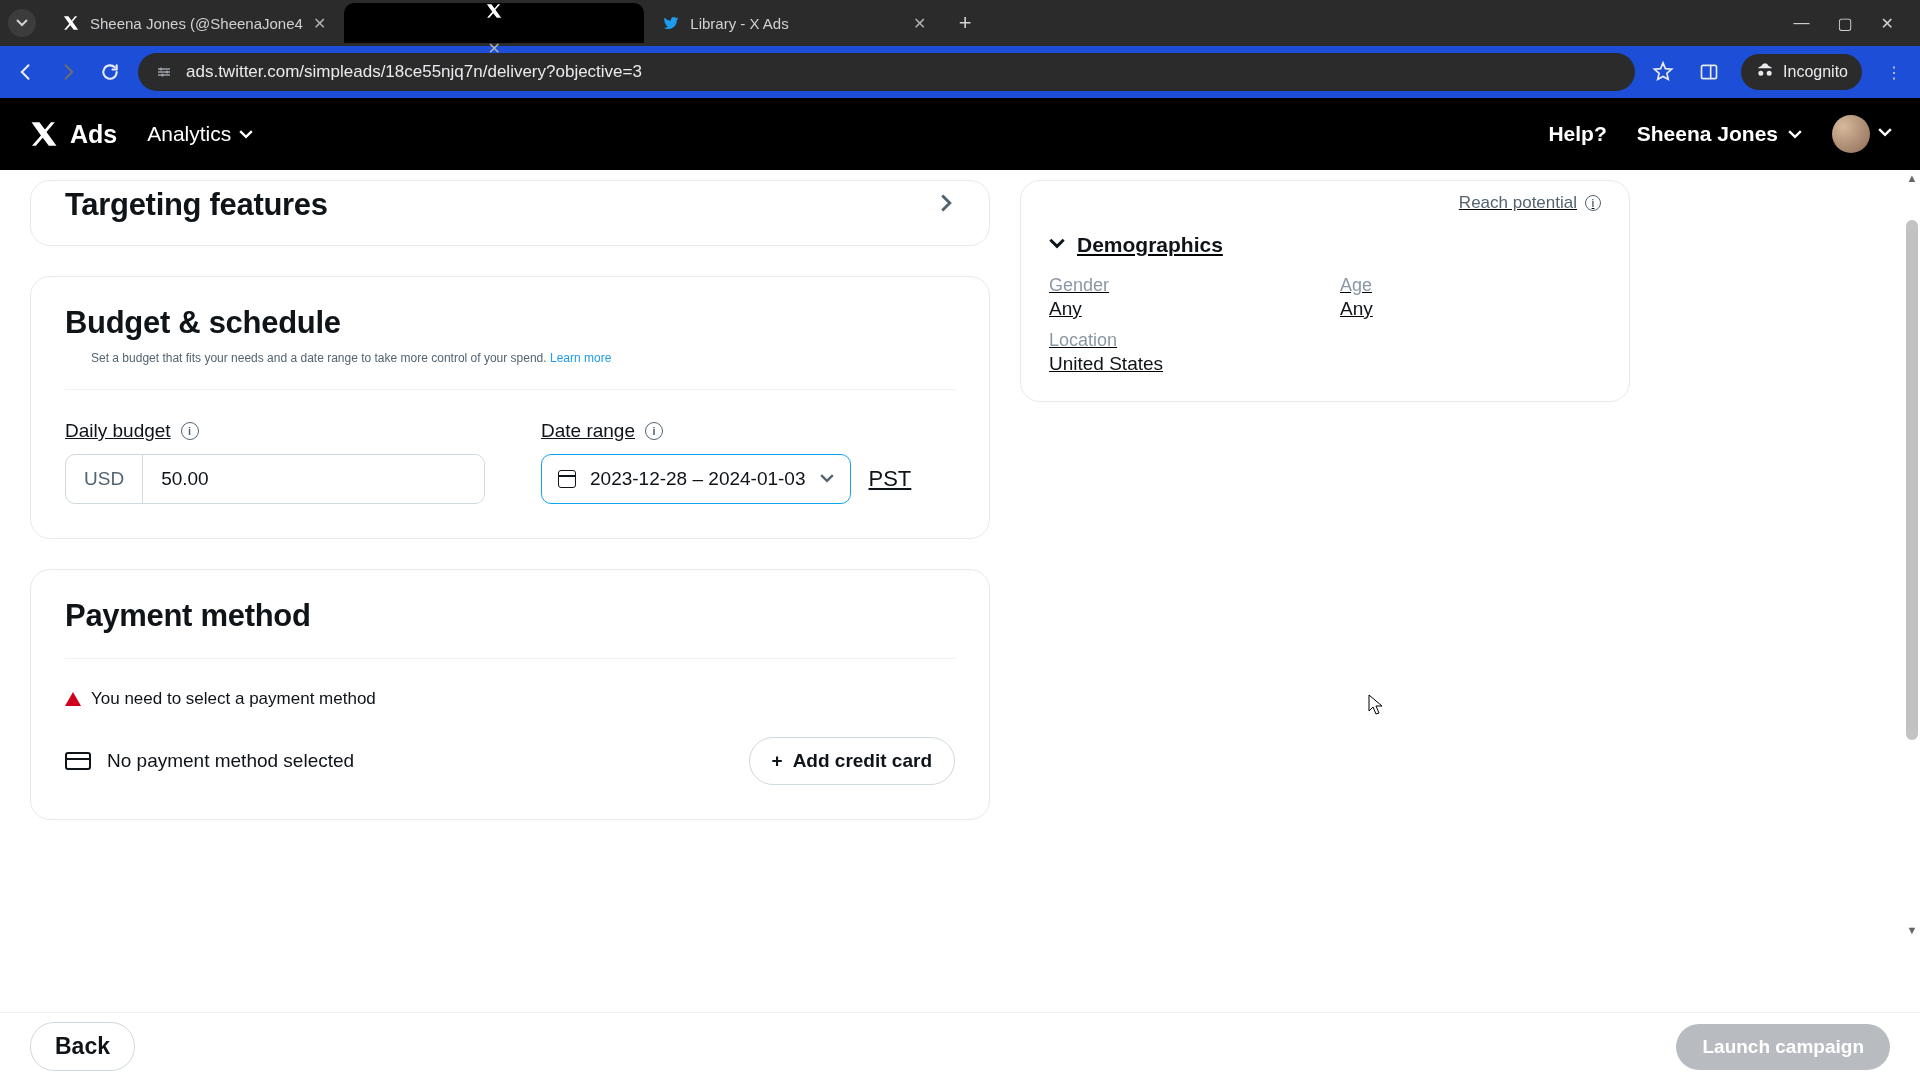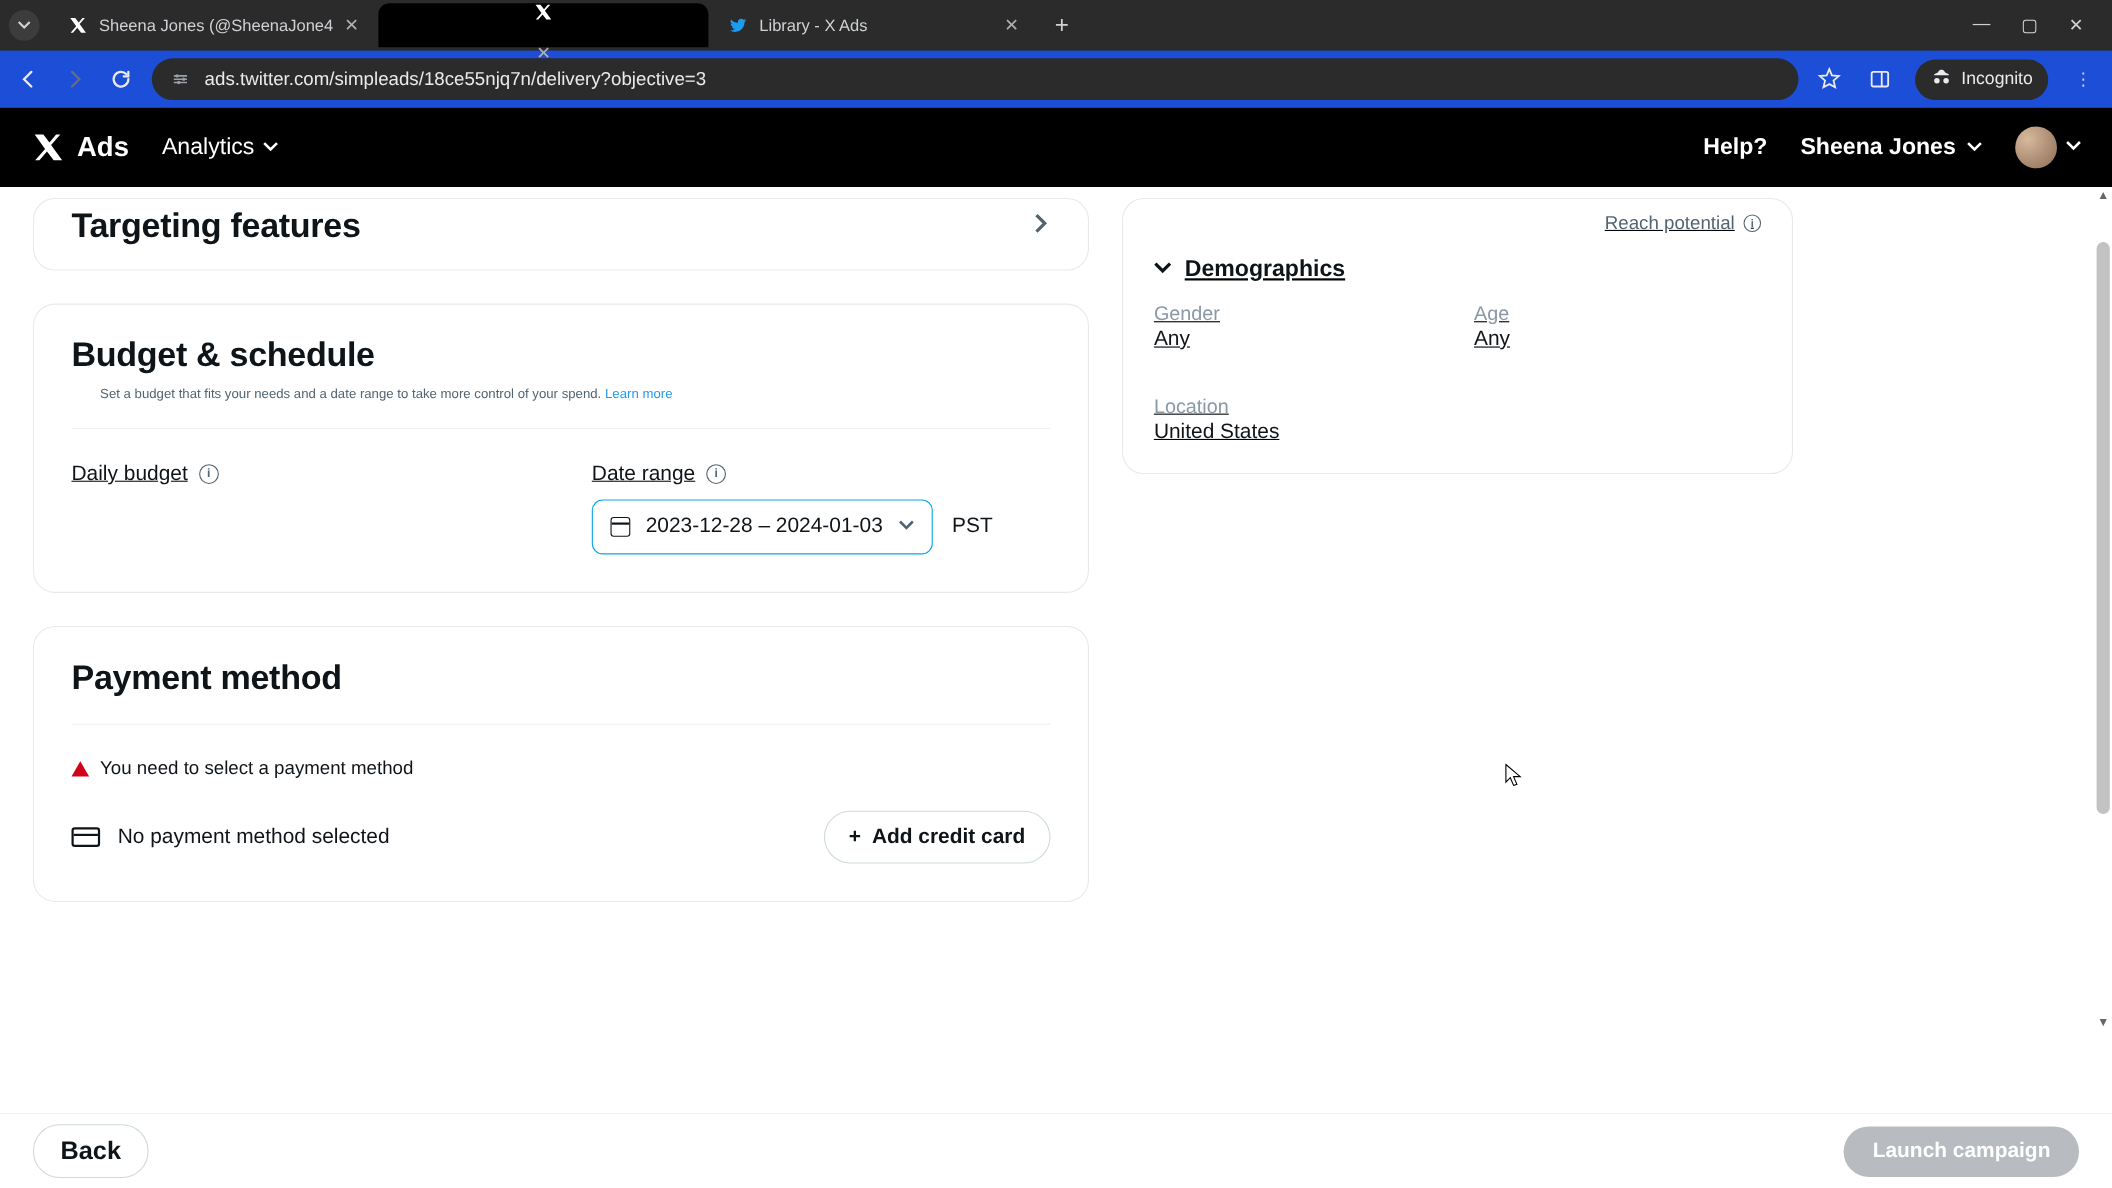--- a/index.html
+++ b/index.html
@@ -67,39 +67,39 @@
   .info-icn { width: 18px; height: 18px; border-radius: 50%; border: 1.5px solid #536471; display: flex; align-items: center; justify-content: center; font-size: 11px; color: #536471; font-weight: 700; }
 
   .currency-input { display: flex; align-items: center; border: 1px solid #cfd9de; border-radius: 10px; height: 50px; overflow: hidden; width: 420px; }
   .currency-prefix { padding: 0 18px; color: #536471; font-size: 19px; border-right: 1px solid #cfd9de; height: 100%; display: flex; align-items: center; }
   .currency-field { flex: 1; padding: 0 18px; font-size: 19px; color: #0f1419; border: none; outline: none; height: 100%; }
 
   .date-row { display: flex; align-items: center; gap: 18px; }
   .date-select { display: flex; align-items: center; gap: 14px; border: 1px solid #0ea5e9; border-radius: 10px; height: 50px; padding: 0 16px; font-size: 19px; color: #0f1419; }
   .date-select .cal-icn { width: 18px; height: 18px; border: 1.5px solid #0f1419; border-radius: 3px; position: relative; }
   .date-select .cal-icn::before { content: ''; position: absolute; top: 4px; left: 0; right: 0; height: 1.5px; background: #0f1419; }
-  .tz { font-size: 19px; color: #0f1419; }
+  .tz { font-size: 22px; color: #0f1419; text-decoration: underline; }
 
   .alert-row { display: flex; align-items: center; gap: 10px; margin-top: 8px; }
   .alert-icn { width: 0; height: 0; border-left: 8px solid transparent; border-right: 8px solid transparent; border-bottom: 14px solid #d0021b; position: relative; }
   .alert-text { color: #0f1419; font-size: 17px; }
 
   .payment-row { display: flex; align-items: center; justify-content: space-between; margin-top: 28px; }
   .pm-left { display: flex; align-items: center; gap: 16px; }
   .card-icn { width: 26px; height: 18px; border: 2px solid #0f1419; border-radius: 3px; position: relative; }
   .card-icn::after { content: ''; position: absolute; left: 0; right: 0; top: 4px; height: 2px; background: #0f1419; }
   .pm-text { font-size: 19px; color: #0f1419; }
   .add-card-btn { display: flex; align-items: center; gap: 10px; border: 1px solid #cfd9de; border-radius: 24px; padding: 12px 22px; font-size: 19px; font-weight: 700; color: #0f1419; background: #fff; }
 
   
   .side-card { border: 1px solid #e8e9eb; border-radius: 20px; padding: 12px 28px 26px; }
   .reach-row { display: flex; justify-content: flex-end; align-items: center; gap: 8px; color: #536471; font-size: 17px; margin-bottom: 4px; }
   .demo-head { display: flex; align-items: center; gap: 12px; margin: 20px 0 18px; }
   .demo-head .demo-title { font-size: 21px; font-weight: 800; color: #0f1419; }
-  .demo-grid { display: grid; grid-template-columns: 1fr 1fr; gap: 39px 30px; }
+  .demo-grid { display: grid; grid-template-columns: 1fr 1fr; gap: 10px 30px; }
   .demo-label { font-size: 18px; color: #8b98a5; }
   .demo-value { font-size: 19px; color: #0f1419; margin-top: 2px; }
   .demo-span-2 { grid-column: span 2; }
 
   
   .footer { position: fixed; bottom: 0; left: 0; right: 0; height: 68px; display: flex; align-items: center; padding: 0 30px; background: #fff; border-top: 1px solid #eff1f3; }
   .back-btn { border: 1px solid #cfd9de; background: #fff; color: #0f1419; font-size: 23px; font-weight: 700; border-radius: 24px; padding: 10px 24px; }
   .launch-btn { margin-left: auto; background: #b8bcc0; color: #fff; font-size: 19px; font-weight: 700; border: none; border-radius: 26px; padding: 12px 26px; }
 
   
@@ -274,20 +274,24 @@
         <span>Set a budget that fits your needs and a date range to take more control of your spend. </span><a class="link">Learn more</a>
       </p>
 
       <div class="divider"></div>
 
       <div class="budget-row">
         <div class="bud-group">
           <div class="field-label-row">
             <span class="field-label">Daily budget</span>
             <span class="info-icn">i</span>
+          </div>
+          <div class="currency-input">
+            <span class="currency-prefix">USD</span>
+            <input class="currency-field" value="50.00" style="">
           </div>
         </div>
 
         <div class="bud-group">
           <div class="field-label-row">
             <span class="field-label">Date range</span>
             <span class="info-icn">i</span>
           </div>
           <div class="date-row">
             <div class="date-select">

